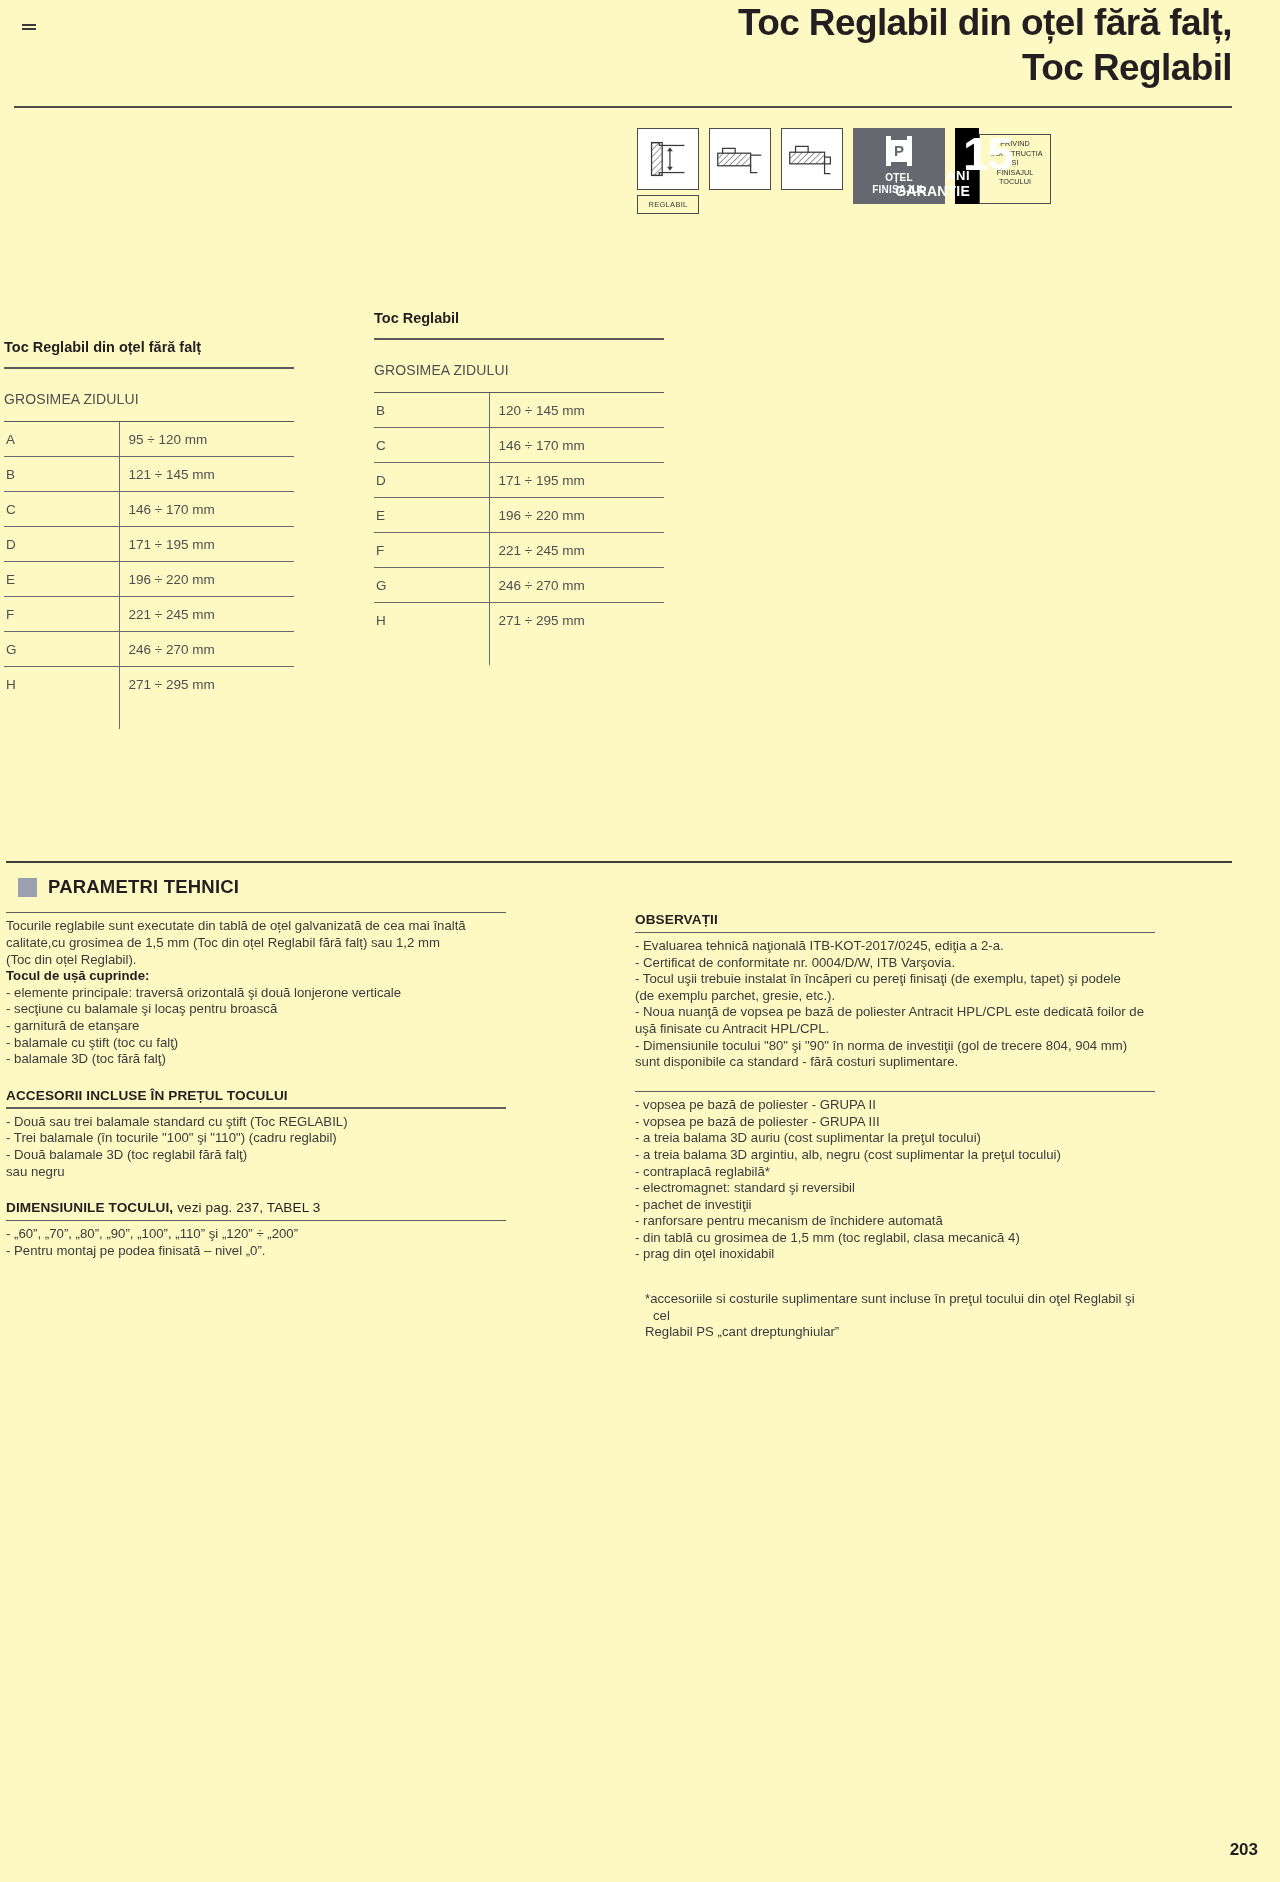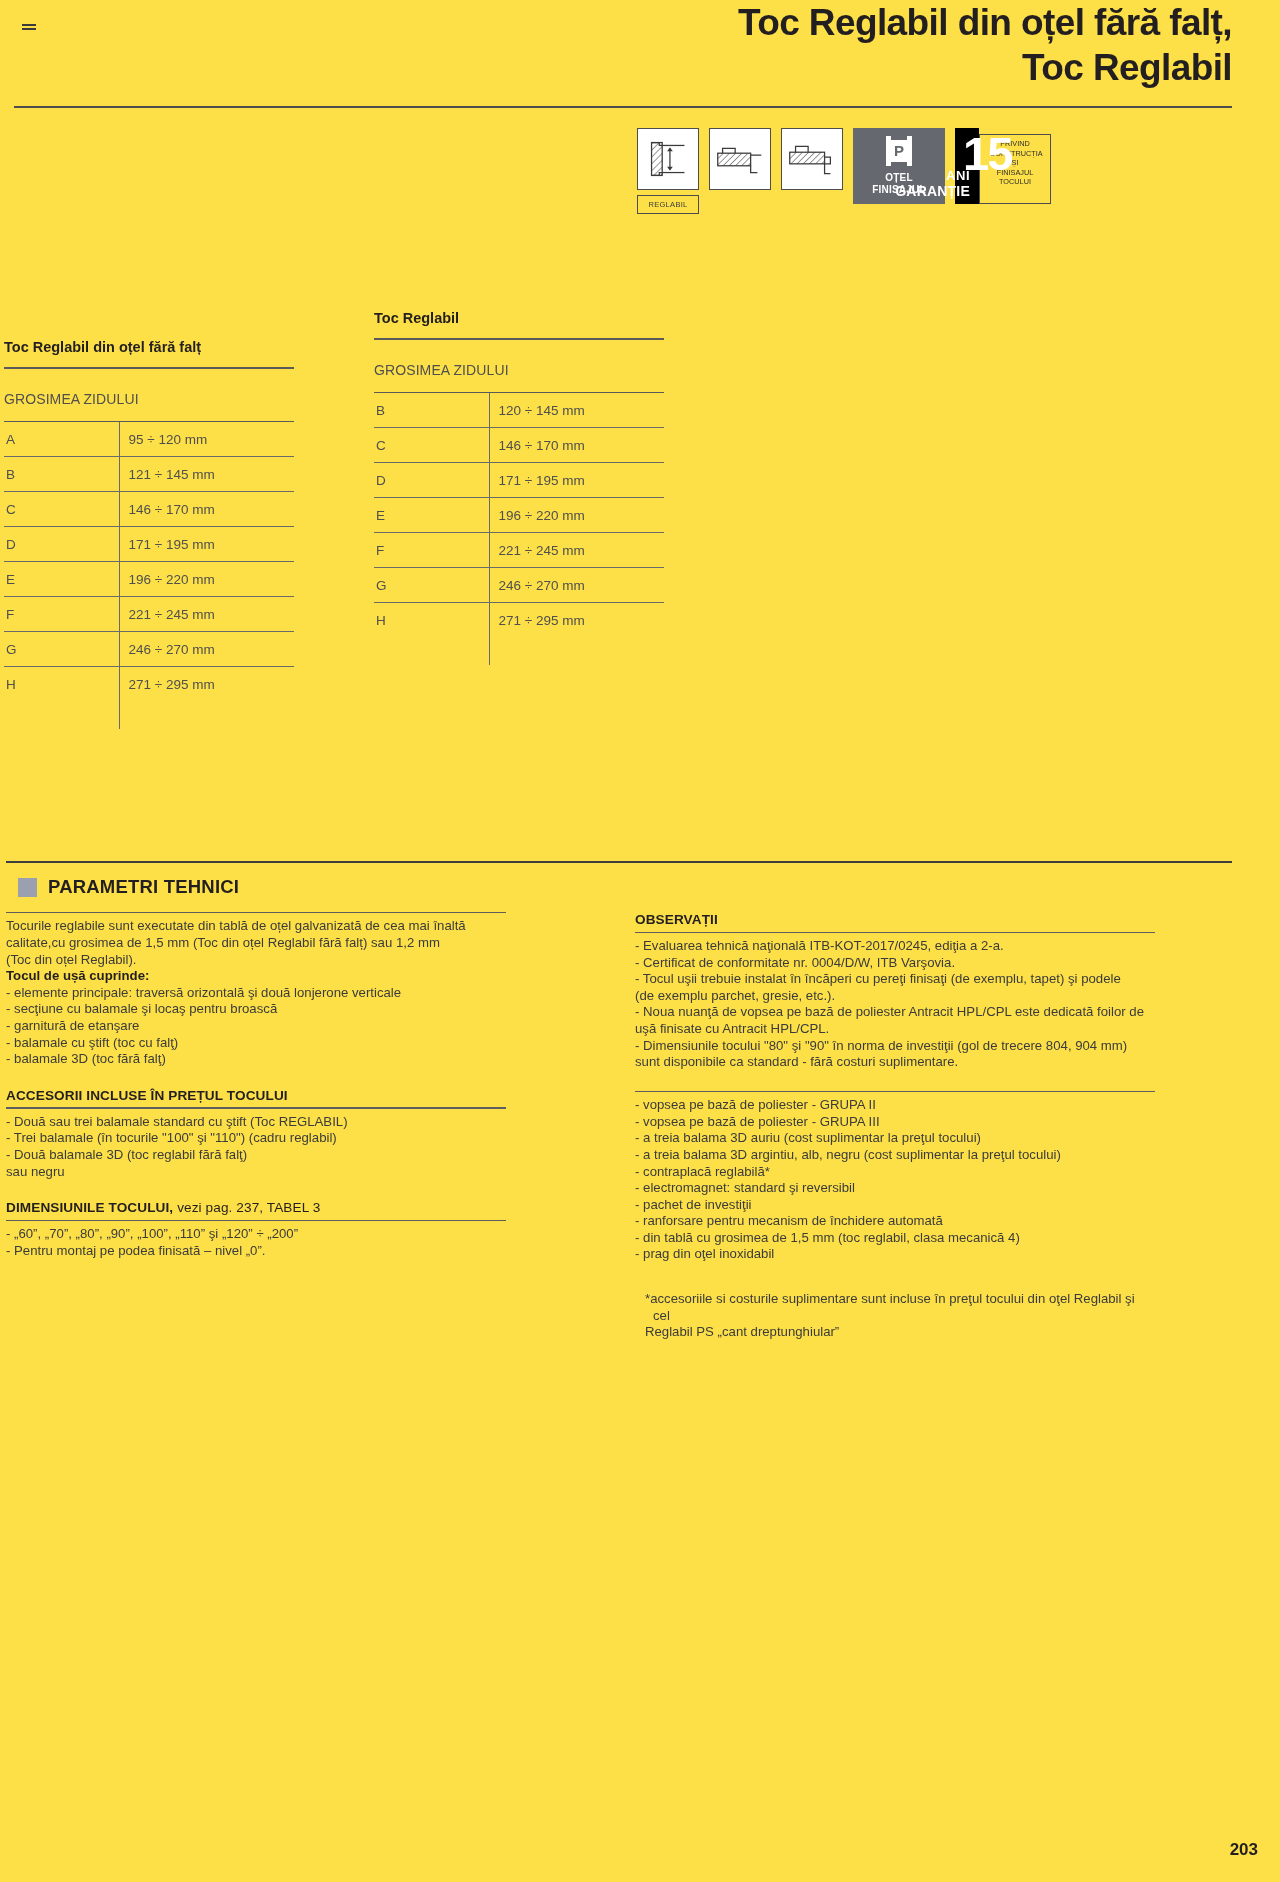--- a/index.html
+++ b/index.html
@@ -7,21 +7,21 @@
     width: 1280px;
     height: 1882px;
     background: #ffffff;
     font-family: "Liberation Sans", sans-serif;
     color: #231f20;
   }
   .page {
     position: relative;
     width: 1280px;
     height: 1882px;
-    background: #fde047;
+    background: #fef9c3;
     overflow: hidden;
   }
 
   
   .header {
     position: absolute;
     left: 0; top: 0;
     width: 1280px;
   }
   .corner-mark {

